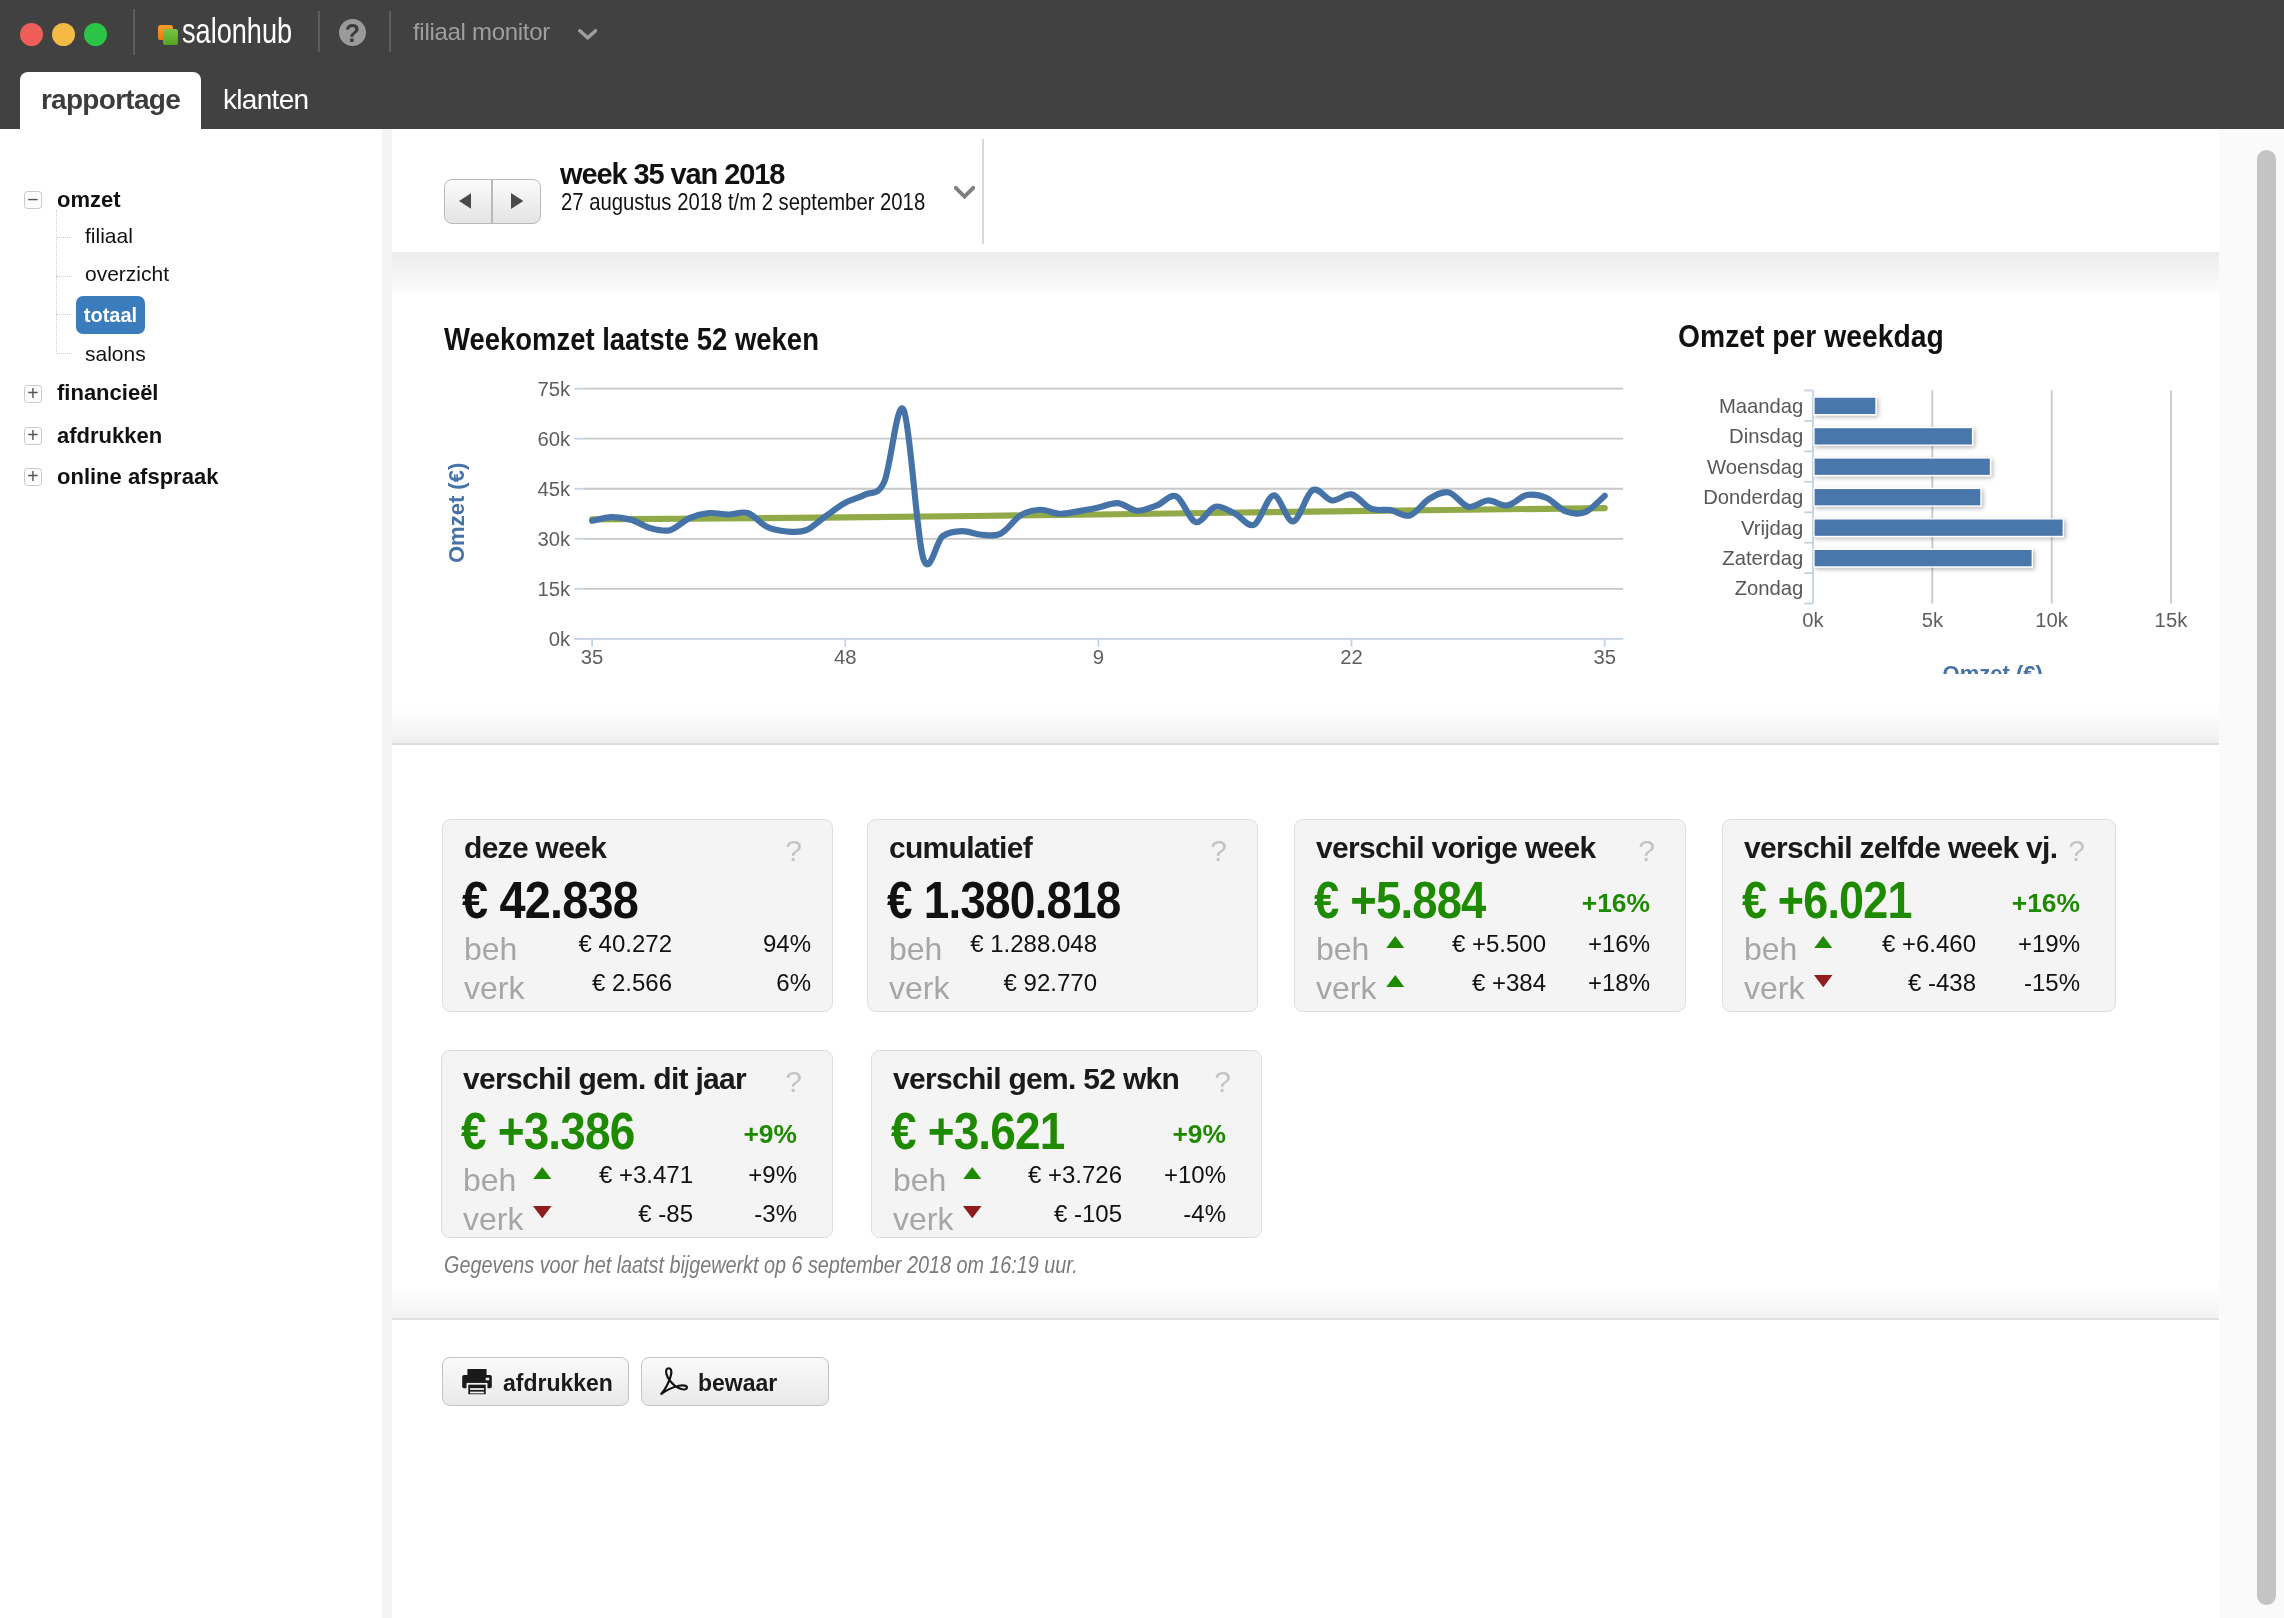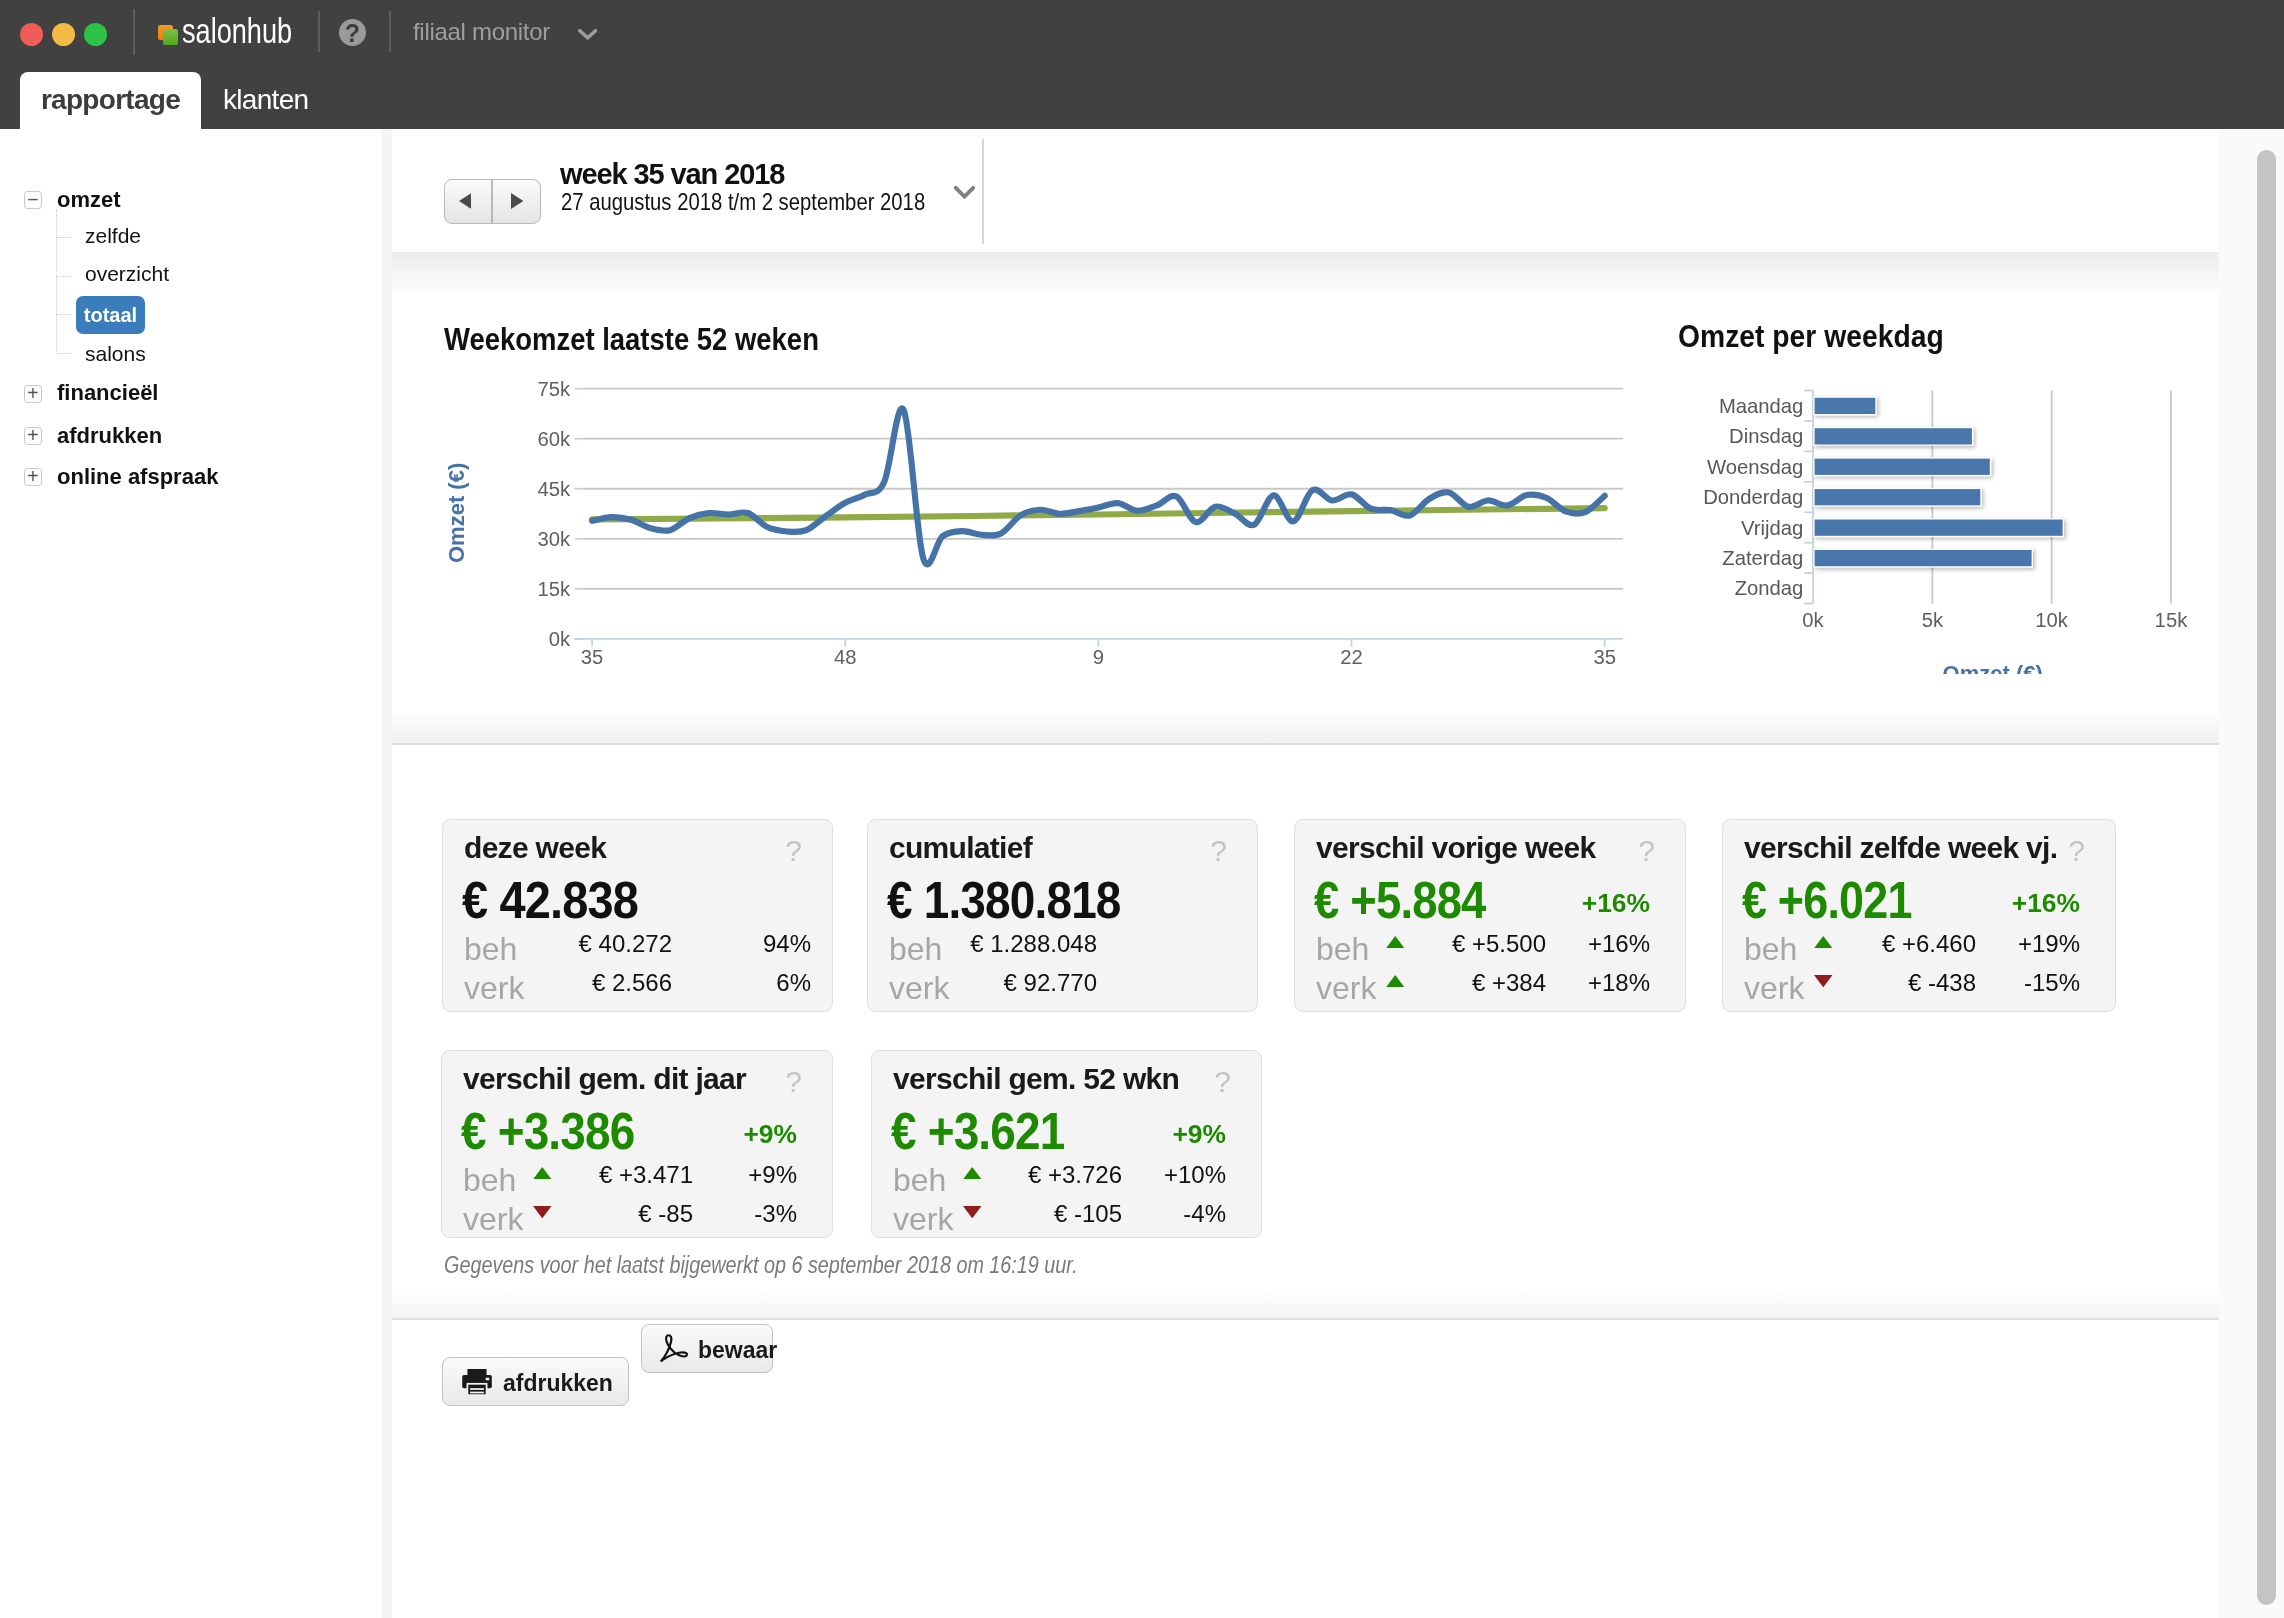--- a/index.html
+++ b/index.html
@@ -37,21 +37,21 @@
 <div class="abs" style="left:223px;top:72px;height:57px;font-size:28px;font-weight:normal;color:#ffffff;letter-spacing:-0.7px;line-height:56px">klanten</div>
 
 <div class="abs" style="left:0;top:129px;width:382px;height:1489px;background:#ffffff"></div>
 <div style="position:absolute;left:56px;top:210px;width:0.9px;height:144px;border-left:0.9px dotted #cfcfcf"></div>
 <div style="position:absolute;left:56px;top:237px;width:16px;height:0.9px;border-top:0.9px dotted #cfcfcf"></div>
 <div style="position:absolute;left:56px;top:276px;width:16px;height:0.9px;border-top:0.9px dotted #cfcfcf"></div>
 <div style="position:absolute;left:56px;top:314px;width:16px;height:0.9px;border-top:0.9px dotted #cfcfcf"></div>
 <div style="position:absolute;left:56px;top:353px;width:16px;height:0.9px;border-top:0.9px dotted #cfcfcf"></div>
 <div style="position:absolute;left:24px;top:191px;width:17.6px;height:17.6px;border:0.9px solid #c9c9c9;border-radius:3.5px;background:#fdfdfd;color:#555;font-size:19.4px;line-height:15px;text-align:center">−</div>
 <div class="tp" style="top:188px">omzet</div>
-<div class="tc" style="top:224px">zelfde</div>
+<div class="tc" style="top:224px">filiaal</div>
 <div class="tc" style="top:262px">overzicht</div>
 <div style="position:absolute;left:76px;top:296px;width:69px;height:38px;background:#3a7cbc;border-radius:7px;color:#fff;font-size:20px;font-weight:bold;text-align:center;line-height:38px">totaal</div>
 <div class="tc" style="top:342px">salons</div>
 <div style="position:absolute;left:24px;top:385px;width:17.6px;height:17.6px;border:0.9px solid #c9c9c9;border-radius:3.5px;background:#fdfdfd;color:#555;font-size:19.4px;line-height:15px;text-align:center">+</div>
 <div class="tp" style="top:381px">financieël</div>
 <div style="position:absolute;left:24px;top:427px;width:17.6px;height:17.6px;border:0.9px solid #c9c9c9;border-radius:3.5px;background:#fdfdfd;color:#555;font-size:19.4px;line-height:15px;text-align:center">+</div>
 <div class="tp" style="top:424px">afdrukken</div>
 <div style="position:absolute;left:24px;top:468px;width:17.6px;height:17.6px;border:0.9px solid #c9c9c9;border-radius:3.5px;background:#fdfdfd;color:#555;font-size:19.4px;line-height:15px;text-align:center">+</div>
 <div class="tp" style="top:465px">online afspraak</div>
 <div class="abs" style="left:382px;top:129px;width:9.7px;height:1489px;background:#f4f4f4"></div>
@@ -255,19 +255,19 @@
   <div style="position:absolute;left:19.4px;top:10.6px"><svg width="30" height="27" viewBox="0 0 34 31">
         <rect x="6" y="0" width="22" height="8" fill="#1a1a1a"></rect>
         <rect x="0" y="7" width="34" height="15" rx="2" fill="#1a1a1a"></rect>
         <rect x="27" y="10" width="4" height="3" fill="#f1f1f1"></rect>
         <rect x="6" y="17" width="22" height="13" fill="#1a1a1a" stroke="#f1f1f1" stroke-width="2"></rect>
         <rect x="9" y="22" width="16" height="2" fill="#f1f1f1"></rect>
         <rect x="9" y="26" width="16" height="2" fill="#f1f1f1"></rect>
       </svg></div>
   <div style="position:absolute;left:60px;top:12.3px;font-size:23px;font-weight:bold;color:#1a1a1a">afdrukken</div>
 </div>
-<div class="abs" style="left:641px;top:1324px;width:132px;height:49px;border:1.8px solid #c3c3c3;border-radius:8px;background:linear-gradient(#fafafa,#e9e9e9)">
+<div class="abs" style="left:641px;top:1357px;width:188px;height:49px;border:1.8px solid #c3c3c3;border-radius:8px;background:linear-gradient(#fafafa,#e9e9e9)">
   <div style="position:absolute;left:16px;top:8.8px"><svg width="32" height="30" viewBox="0 0 38 36">
         <path d="M3 33 C 8 28 14 17 15.5 9 C 16.5 4 15 1.5 12.5 1.5 C 10 1.5 9 4 9.8 8 C 11 14 18 22 24 25 C 29.5 27.8 34 27.5 34.5 24.8 C 35 22.3 30 21.5 25 22.5 C 18 24 8.5 28.5 3 33 Z" fill="none" stroke="#111" stroke-width="2.6" stroke-linecap="round"></path>
       </svg></div>
   <div style="position:absolute;left:56px;top:12.3px;font-size:23px;font-weight:bold;color:#1a1a1a">bewaar</div>
 </div>
 
 
 </body></html>

